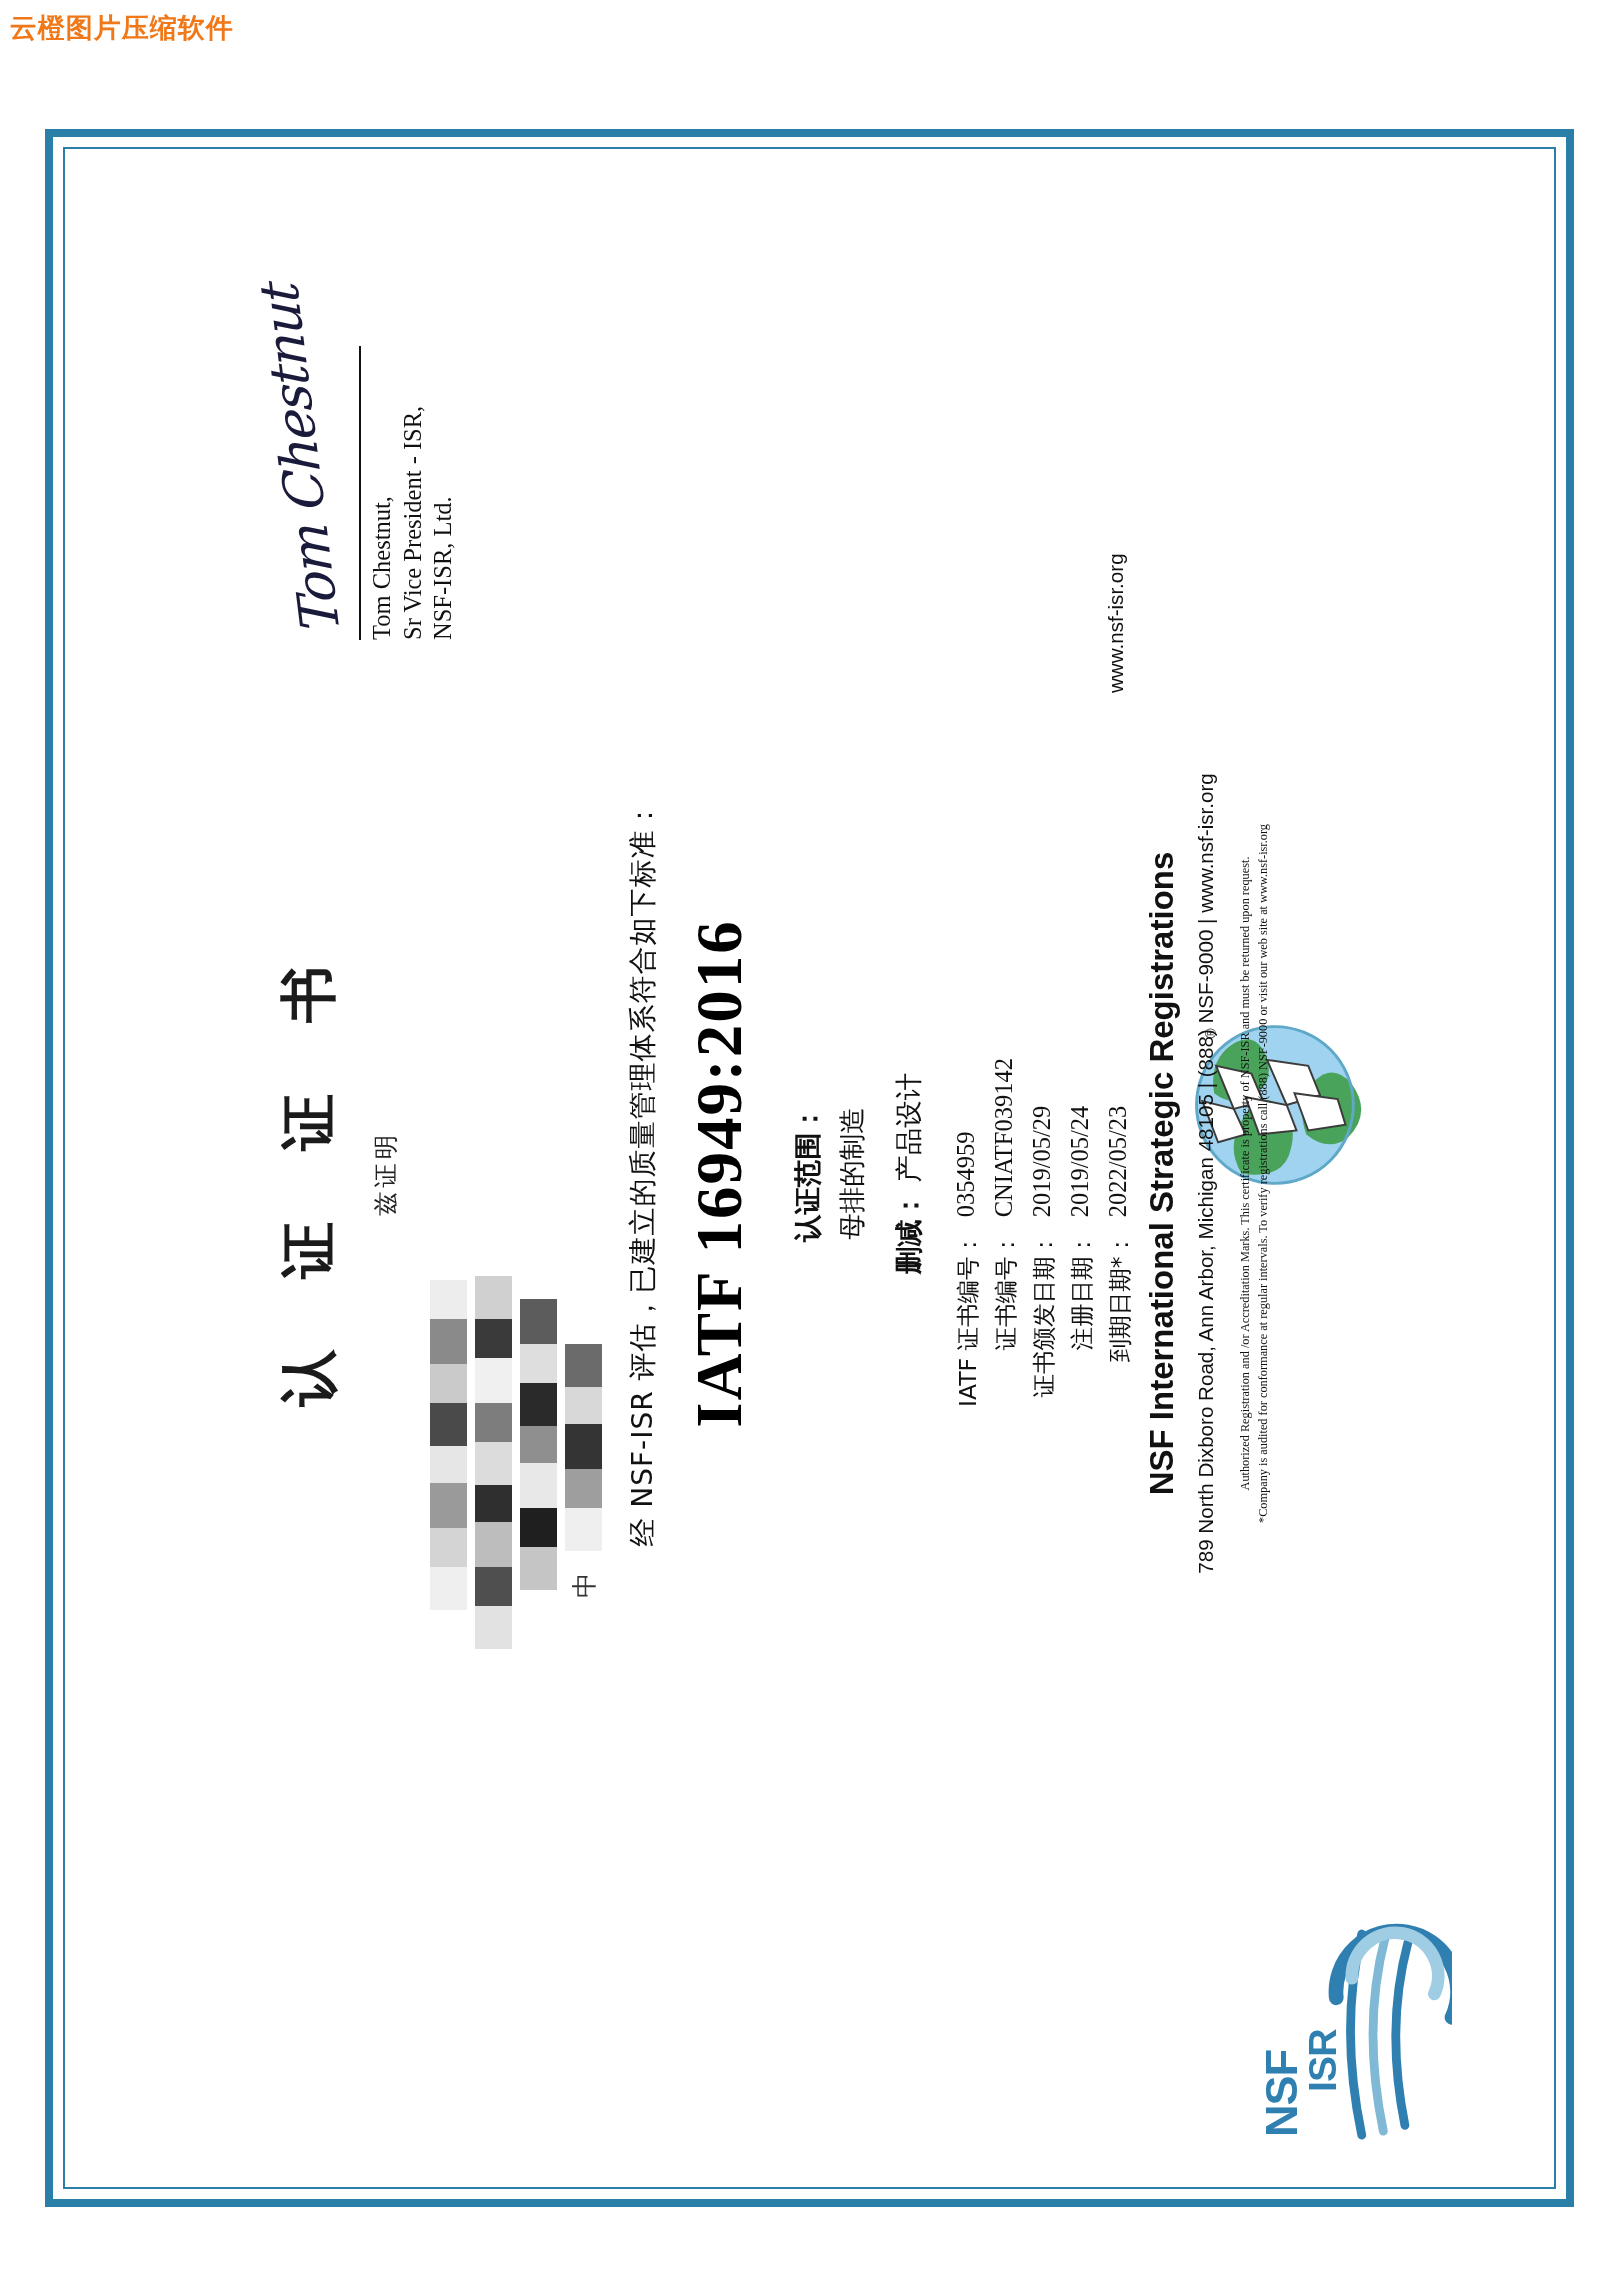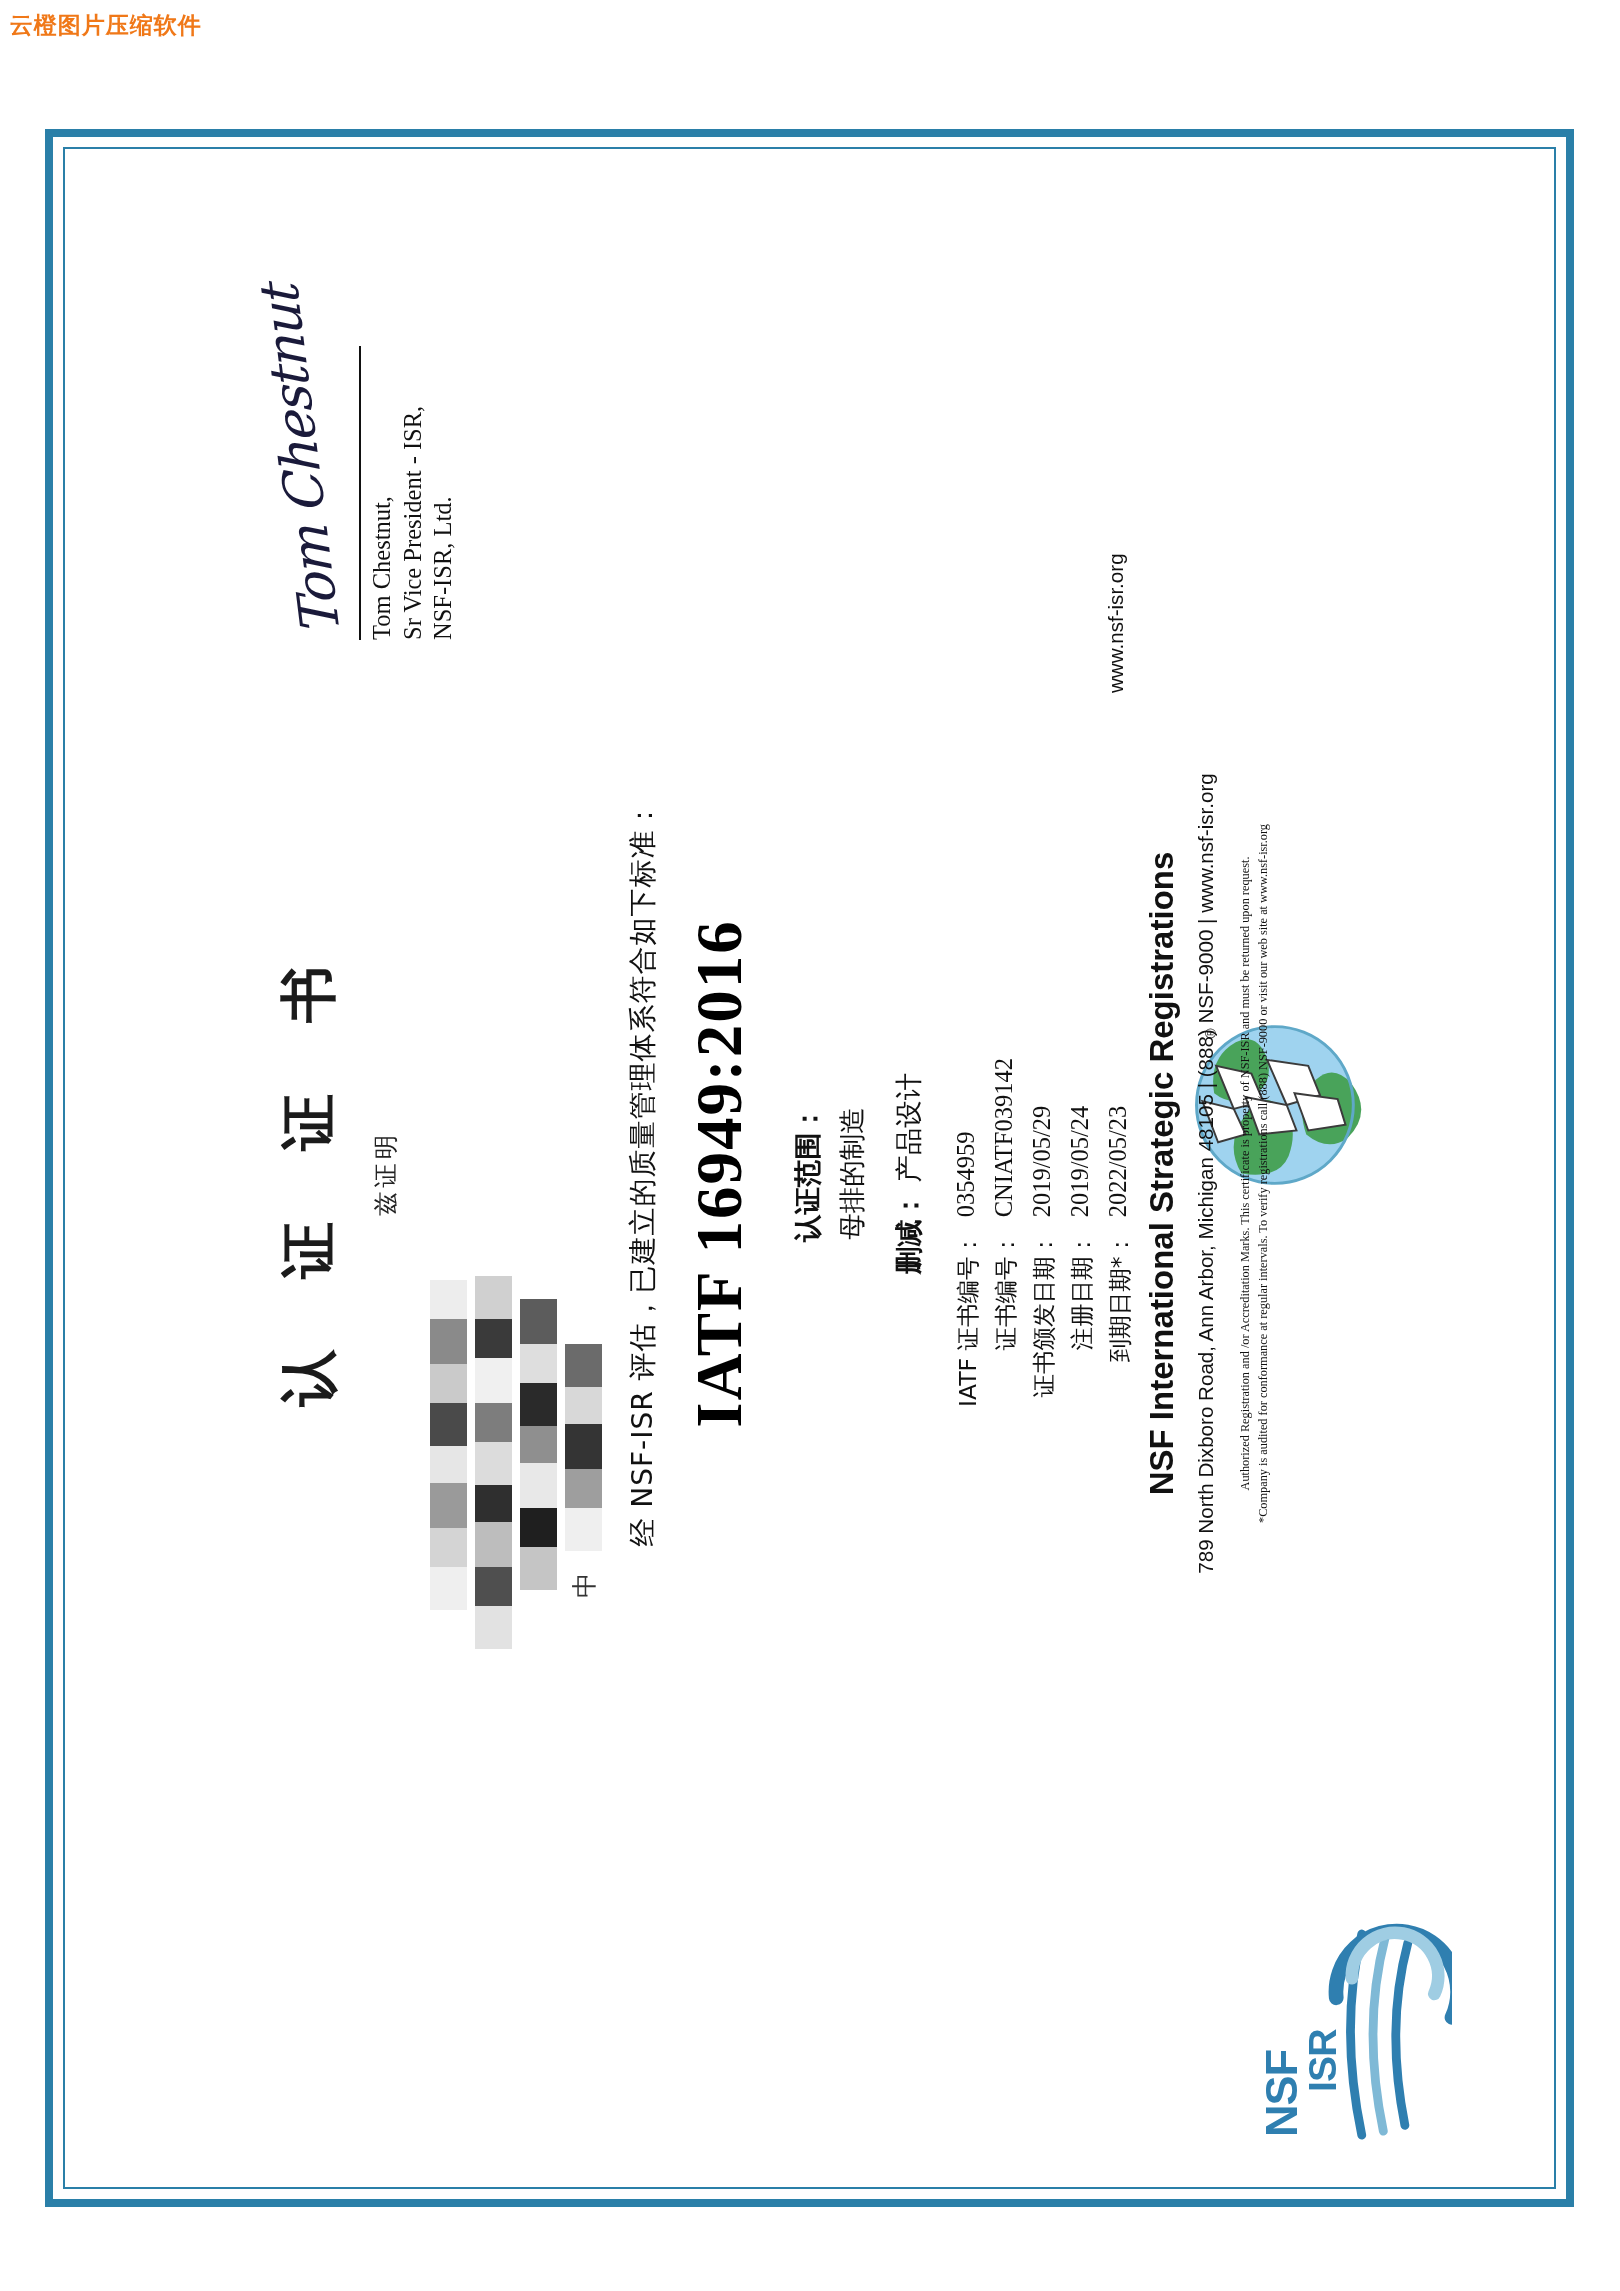--- a/index.html
+++ b/index.html
@@ -14,21 +14,21 @@
     font-family: "Liberation Serif", serif;
     overflow: hidden;
   }
 
   
   .watermark {
     position: absolute;
     top: 9.8px;
     left: 9.8px;
     font-family: "Liberation Sans", sans-serif;
-    font-size: 23px;
+    font-size: 27px;
     font-weight: bold;
     color: #f07818;
     letter-spacing: 1px;
     z-index: 50;
   }
 
   
   .cert-page {
     position: absolute;
     left: 45px;

